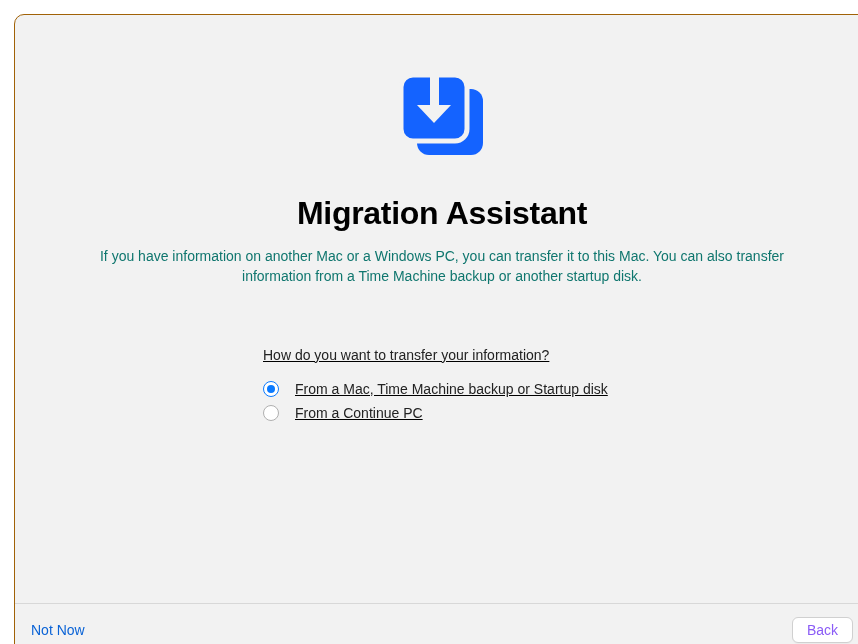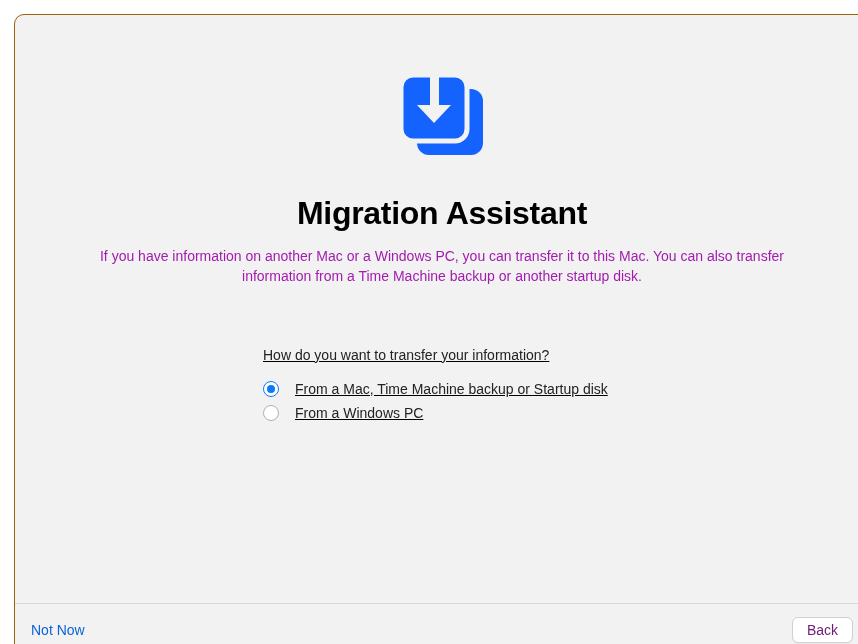--- a/index.html
+++ b/index.html
@@ -39,21 +39,21 @@
     }
     .title {
       font-size: 32px;
       font-weight: 700;
       color: #000;
       margin-bottom: 14px;
       letter-spacing: -0.3px;
     }
     .description {
       font-size: 14px;
-      color: #a21caf;
+      color: #0f766e;
       text-align: center;
       line-height: 1.45;
       max-width: 700px;
       margin-bottom: 60px;
     }
     .form-area {
       width: 100%;
       padding-left: 248px;
       text-decoration: underline;
     }
@@ -110,21 +110,21 @@
     .footer-right {
       display: flex;
       gap: 10px;
     }
     .btn {
       background: #fff;
       border: 1px solid #d0d0d0;
       border-radius: 6px;
       padding: 4px 14px;
       font-size: 14px;
-      color: #701a75;
+      color: #8b5cf6;
       cursor: default;
       box-shadow: 0 1px 1px rgba(0,0,0,0.03);
     }
   </style>
 </head>
 <body>
 
 <div class="window">
   <div class="content">
 
@@ -148,21 +148,21 @@
     <div class="form-area">
       <div class="prompt">How do you want to transfer your information?</div>
 
       <div class="radio-row">
         <div class="radio selected"></div>
         <span class="radio-label">From a Mac, Time Machine backup or Startup disk</span>
       </div>
 
       <div class="radio-row">
         <div class="radio"></div>
-        <span class="radio-label">From a Windows PC</span>
+        <span class="radio-label">From a Continue PC</span>
       </div>
     </div>
 
   </div>
 
   <div class="footer">
     <div class="not-now">Not Now</div>
     <div class="footer-right">
       <button class="btn">Back</button>
     </div>

